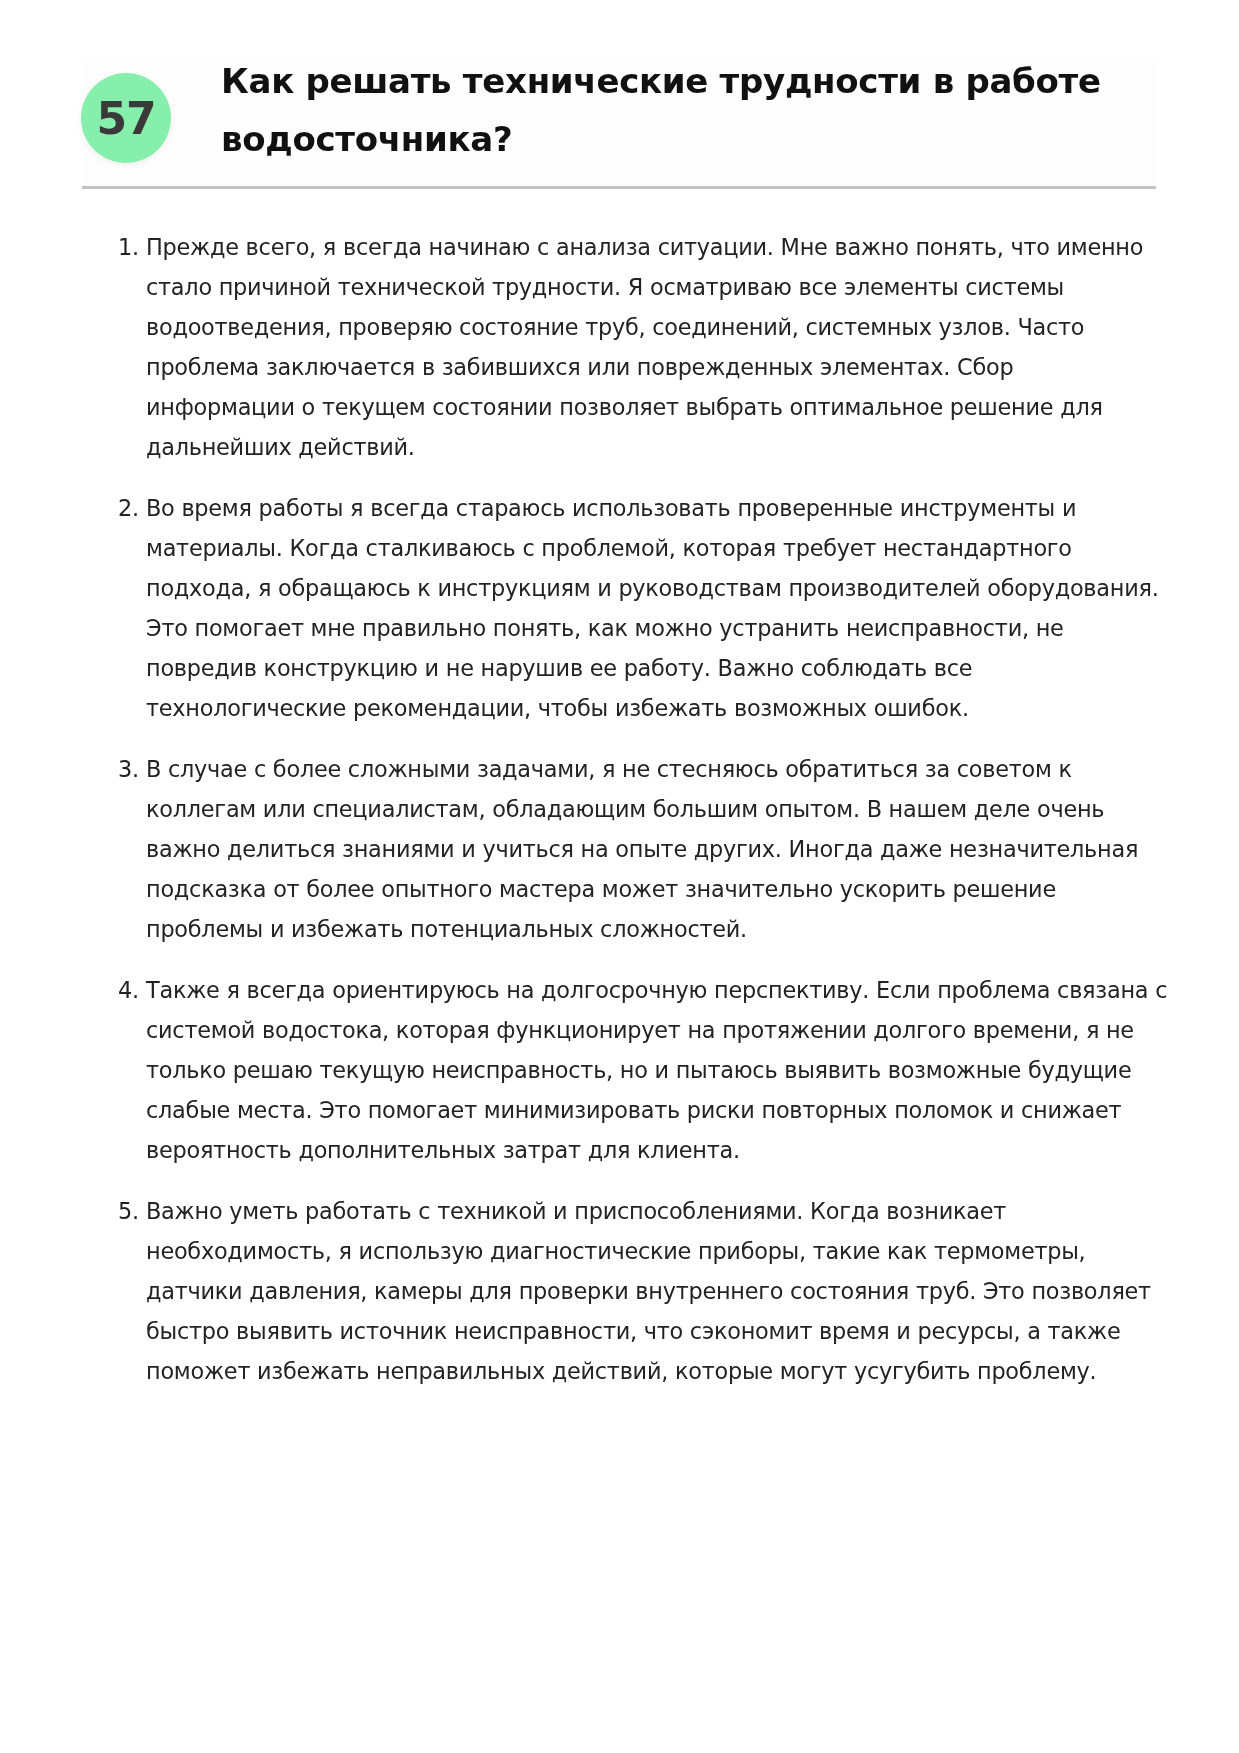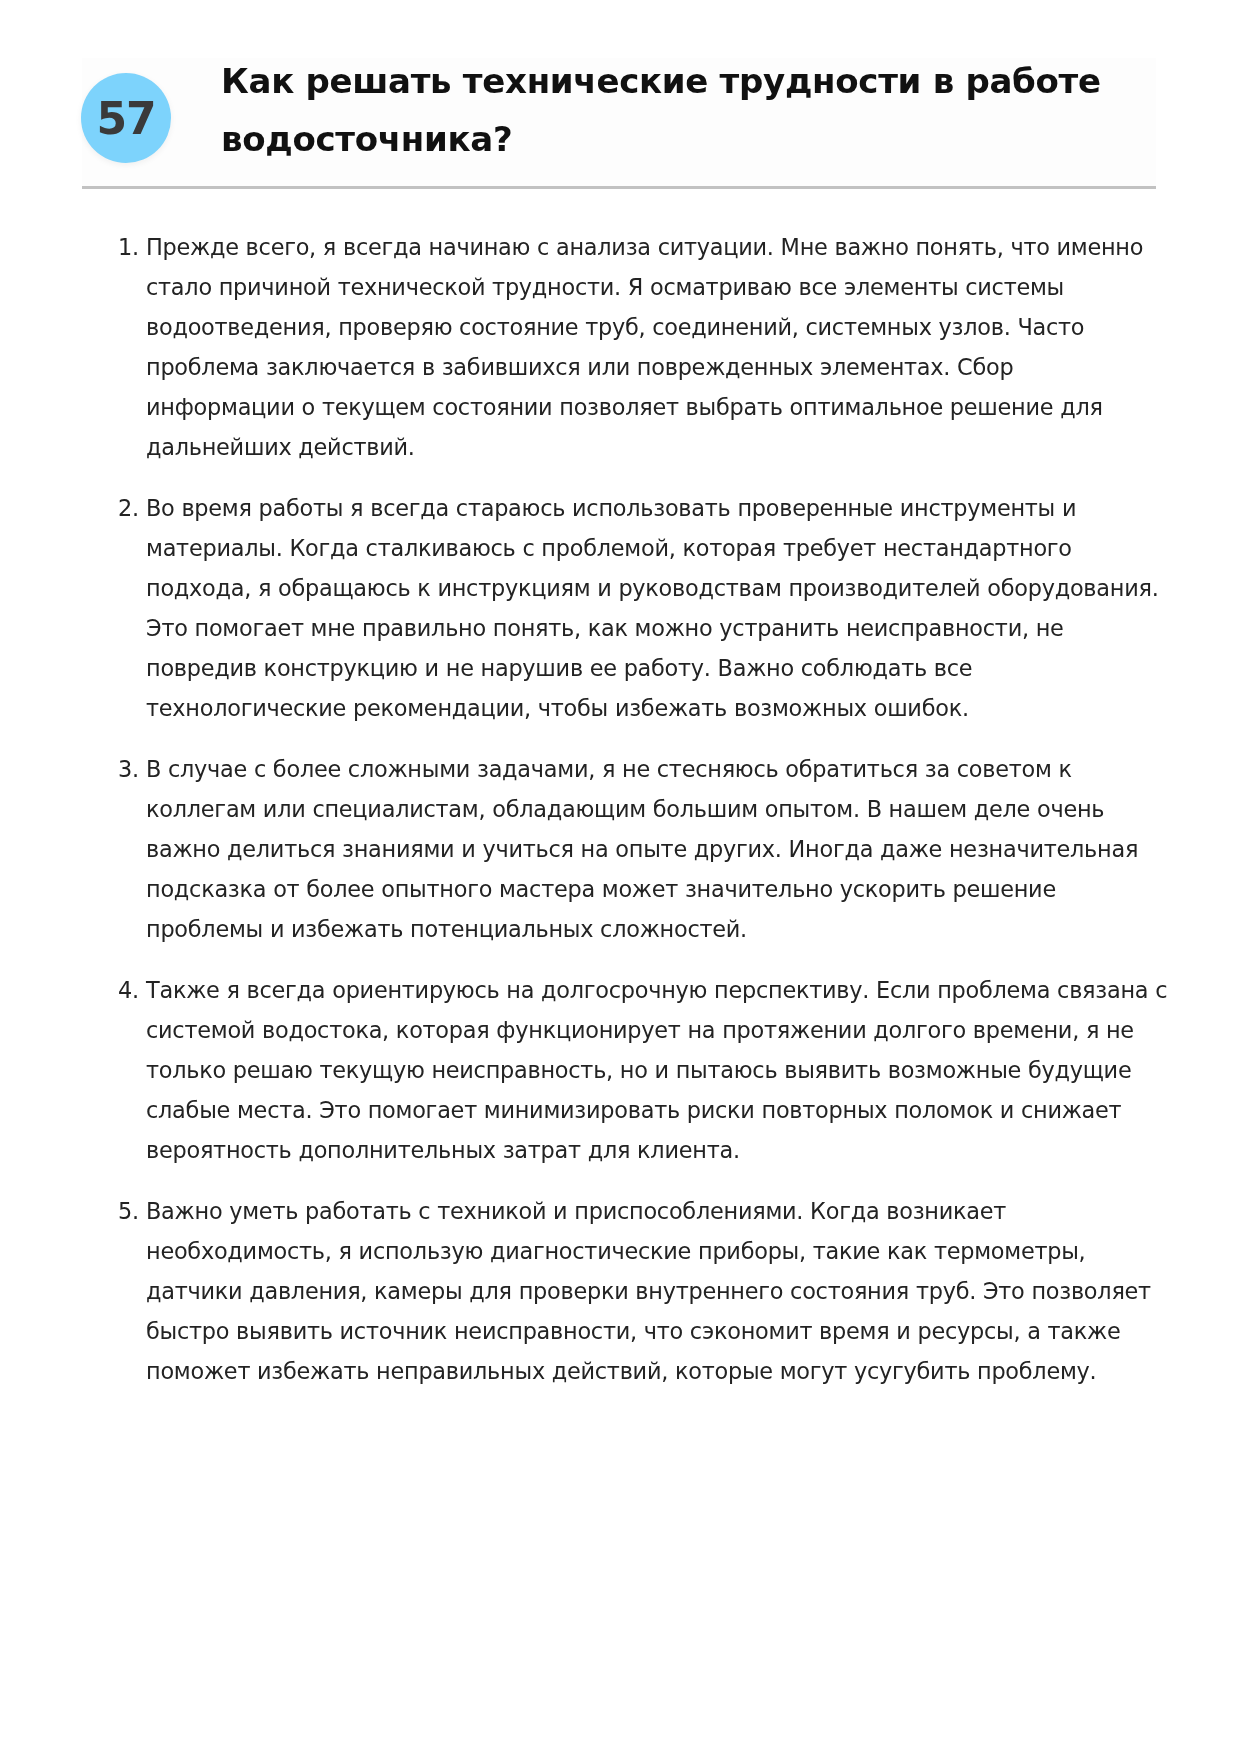--- a/index.html
+++ b/index.html
@@ -24,21 +24,21 @@
       background: #fdfdfd;
       border-bottom: 3px solid #c2c2c2;
     }
     .badge {
       position: absolute;
       left: 81px;
       top: 73px;
       width: 90px;
       height: 90px;
       border-radius: 50%;
-      background: #7dd3fc;
+      background: #86efac;
       box-shadow: 0 2px 6px rgba(0,0,0,0.06);
       display: flex;
       align-items: center;
       justify-content: center;
       font-family: "DejaVu Sans", sans-serif;
       font-weight: bold;
       font-size: 44px;
       color: #3a3a3a;
       letter-spacing: -1px;
     }

